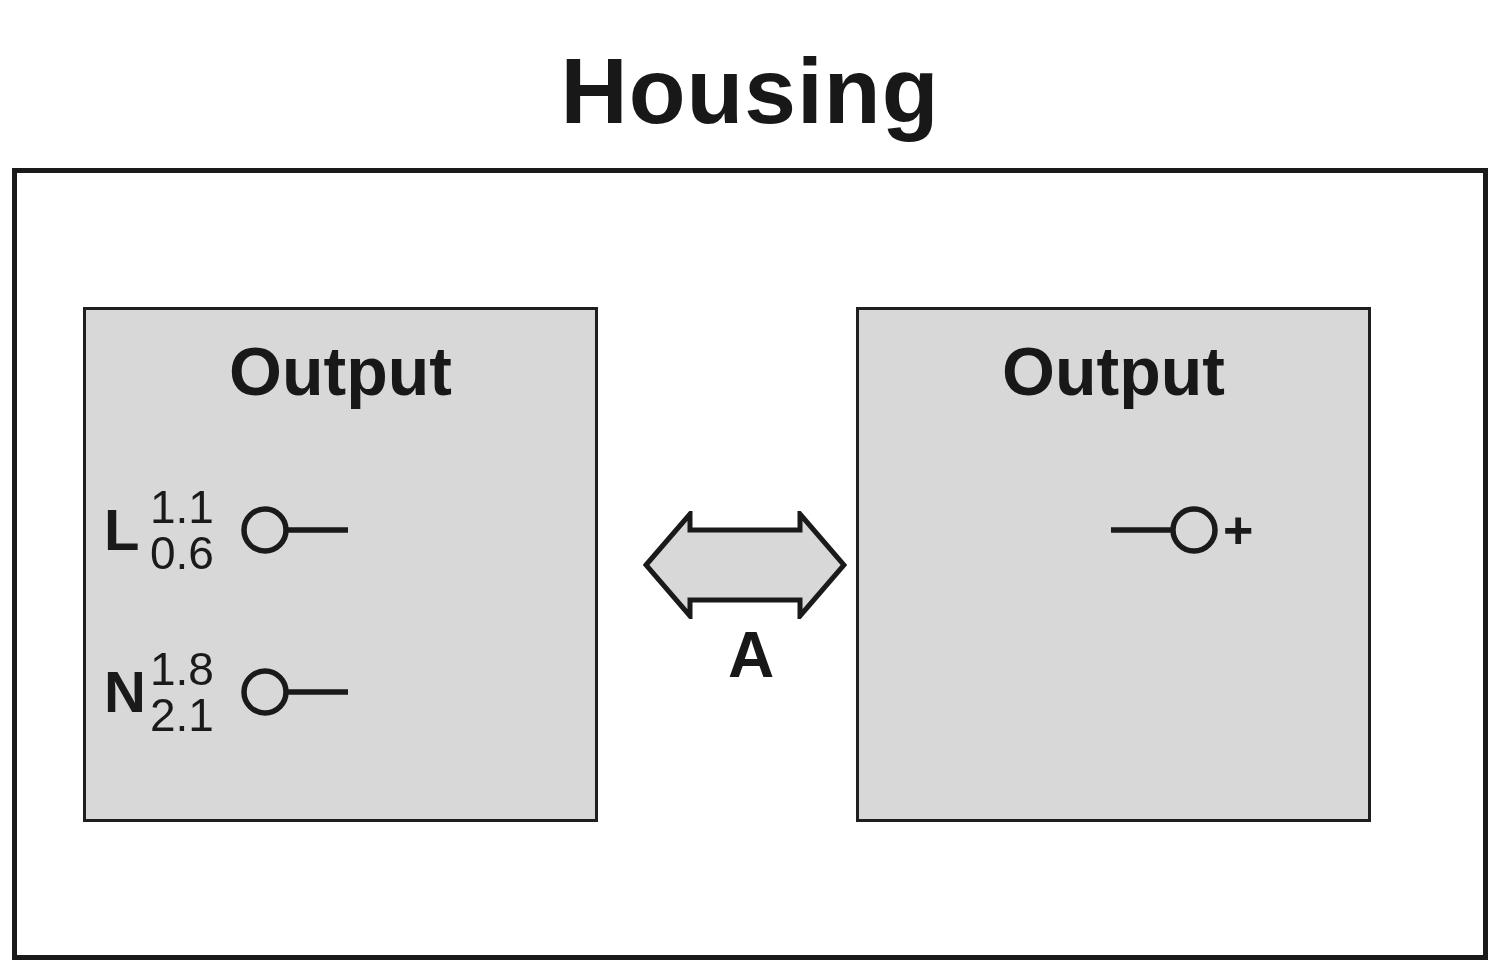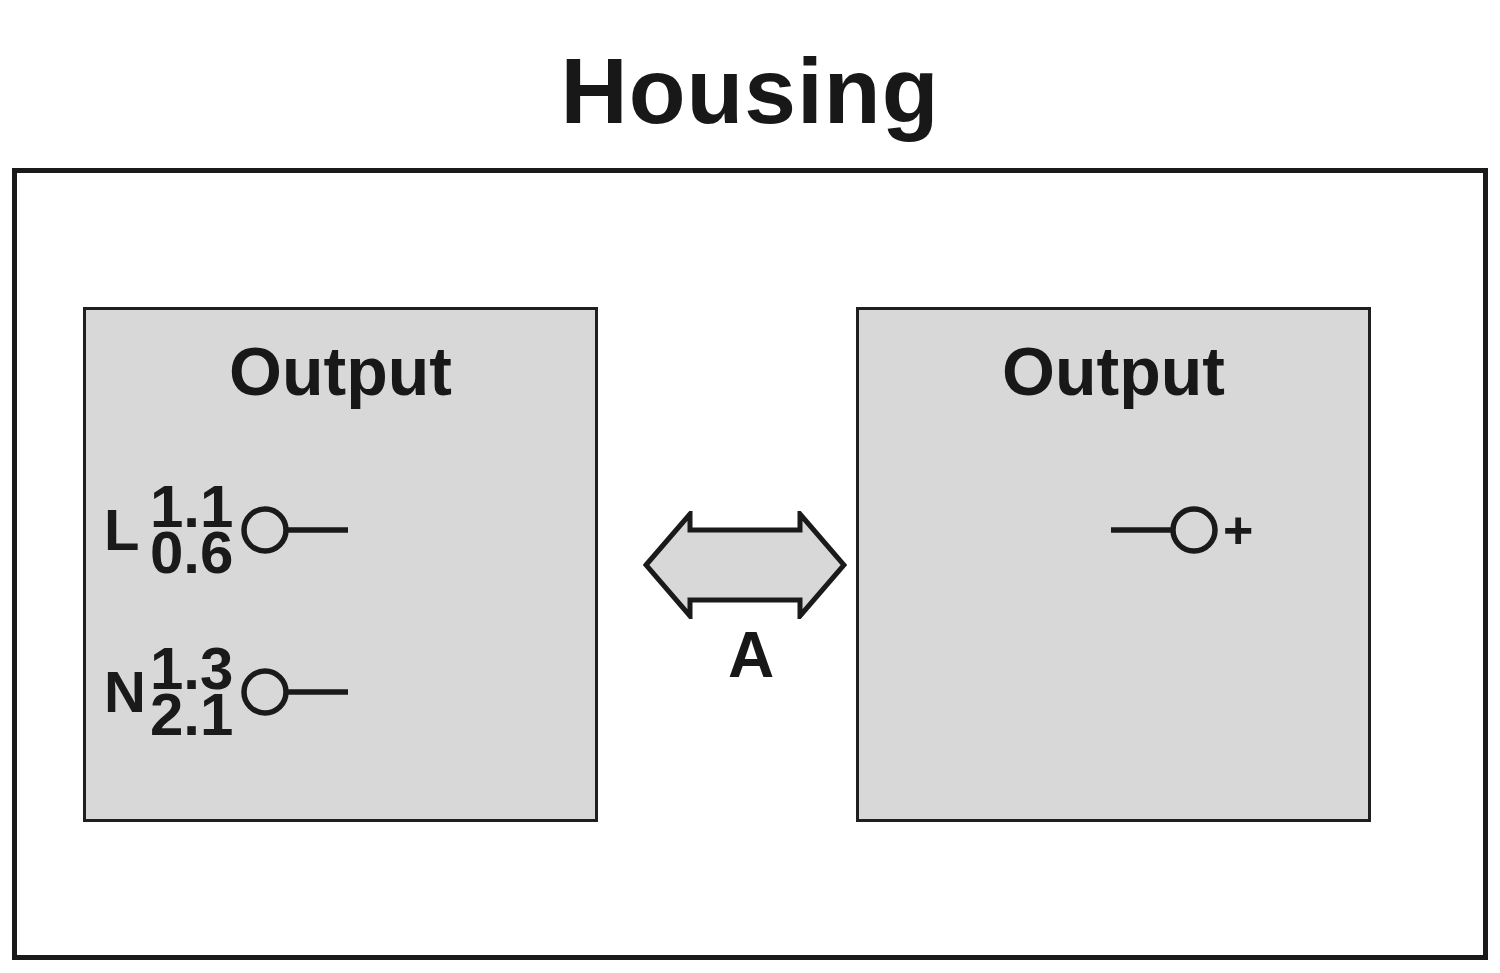--- a/index.html
+++ b/index.html
@@ -56,22 +56,22 @@
   .t-letter{
     width:46px;
     font-size:58px;
     font-weight:bold;
     line-height:58px;
   }
   .t-nums{
     width:90px;
     display:flex;
     flex-direction:column;
-    font-size:60px;
-    font-weight:bold;
+    font-size:46px;
+    font-weight:normal;
     line-height:46px;
   }
   .t-sym{display:block;flex:0 0 auto;}
   .t-polarity{
     font-size:52px;
     font-weight:bold;
     line-height:52px;
     margin-left:4px;
   }
   .out-nums{margin-left:22px;}
@@ -109,21 +109,21 @@
       </span>
       <svg class="t-sym" width="112" height="60" viewBox="0 0 112 60">
         <circle cx="25" cy="30" r="21" fill="none" stroke="#1a1a1a" stroke-width="5.5"></circle>
         <line x1="46" y1="30" x2="108" y2="30" stroke="#1a1a1a" stroke-width="5.5"></line>
       </svg>
     </div>
 
     <div class="terminal input-terminal t-row2">
       <span class="t-letter">N</span>
       <span class="t-nums">
-        <span>1.3</span>
+        <span>1.8</span>
         <span>2.1</span>
       </span>
       <svg class="t-sym" width="112" height="60" viewBox="0 0 112 60">
         <circle cx="25" cy="30" r="21" fill="none" stroke="#1a1a1a" stroke-width="5.5"></circle>
         <line x1="46" y1="30" x2="108" y2="30" stroke="#1a1a1a" stroke-width="5.5"></line>
       </svg>
     </div>
   </div>
 
   <div class="block output-block">

